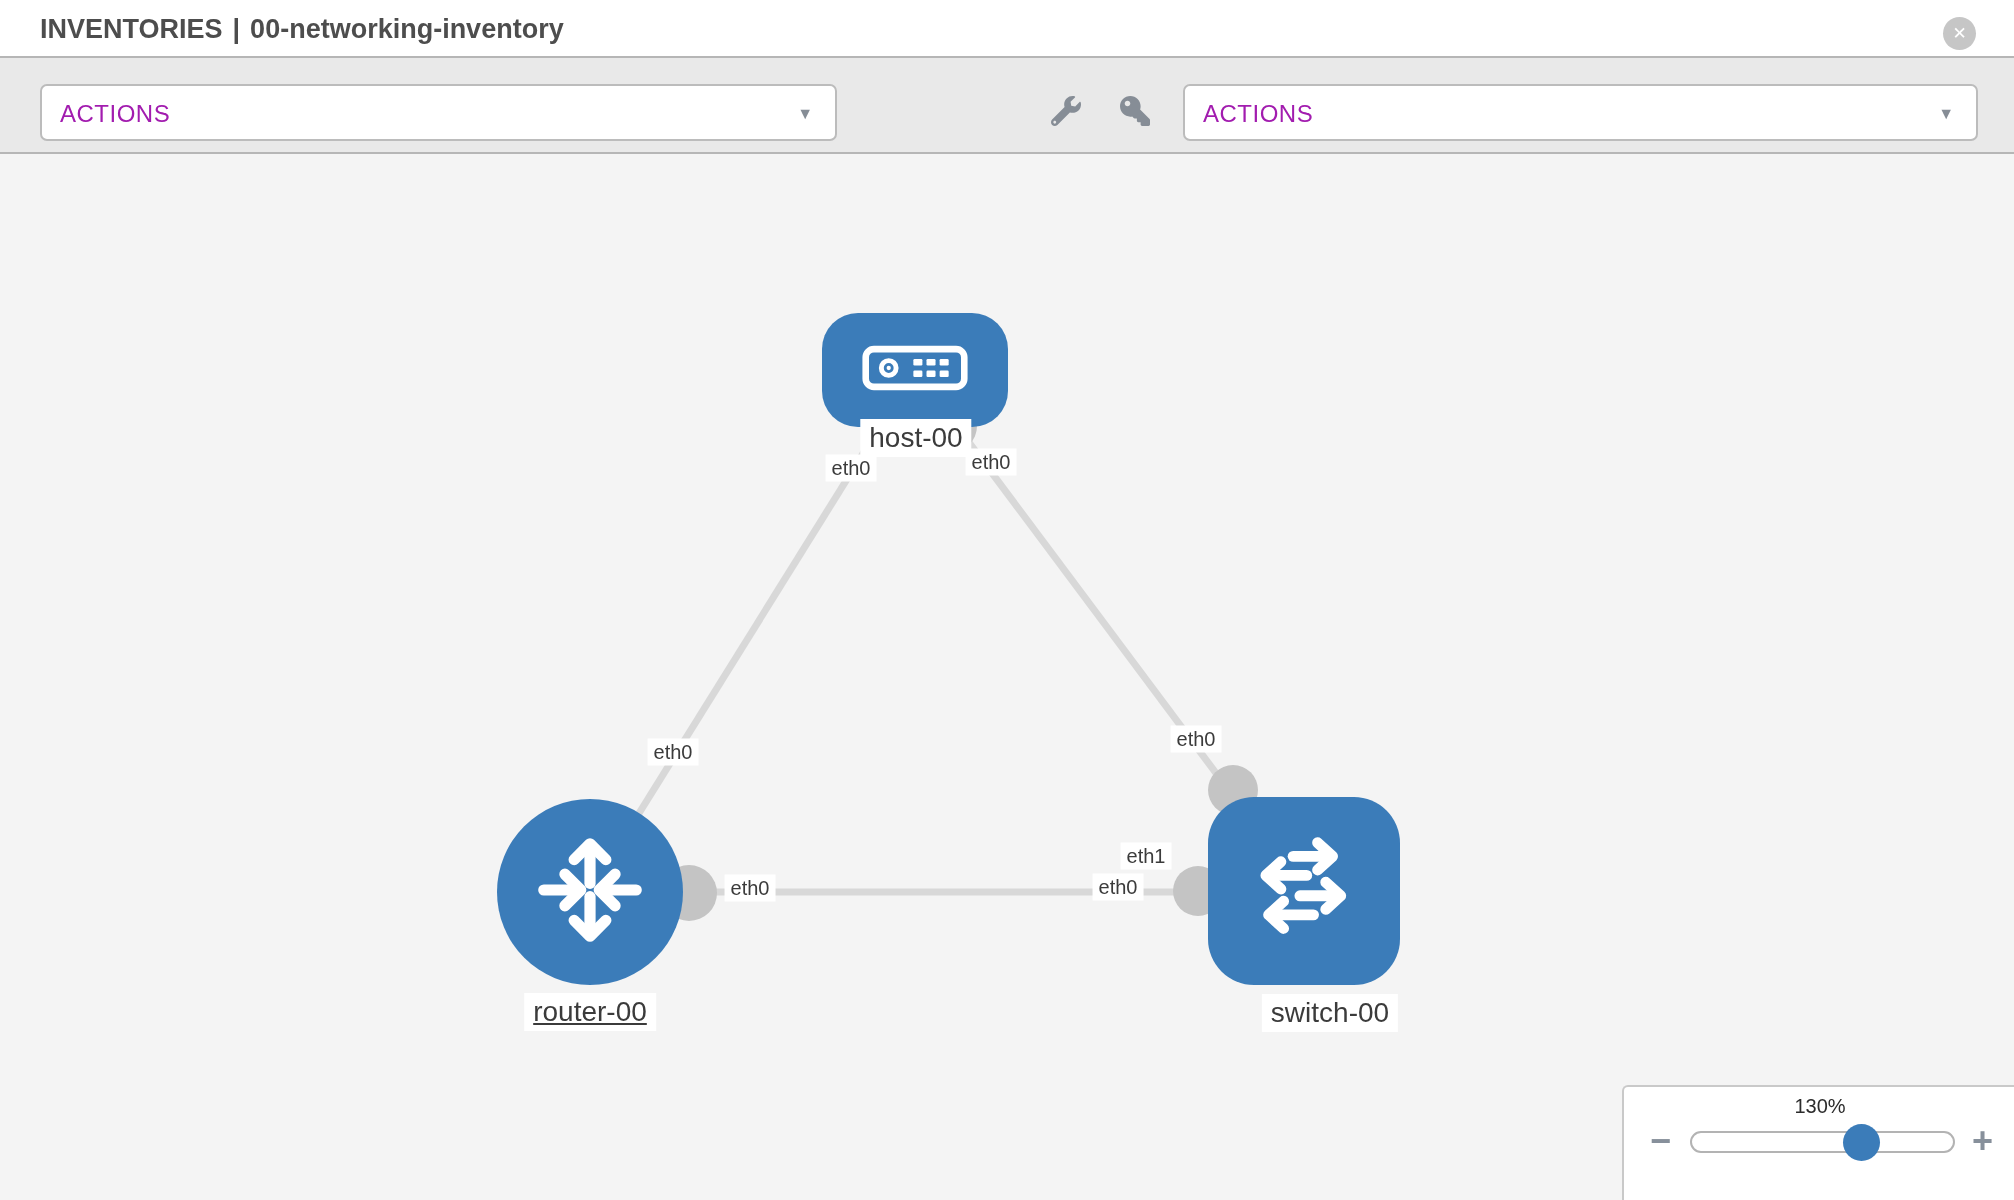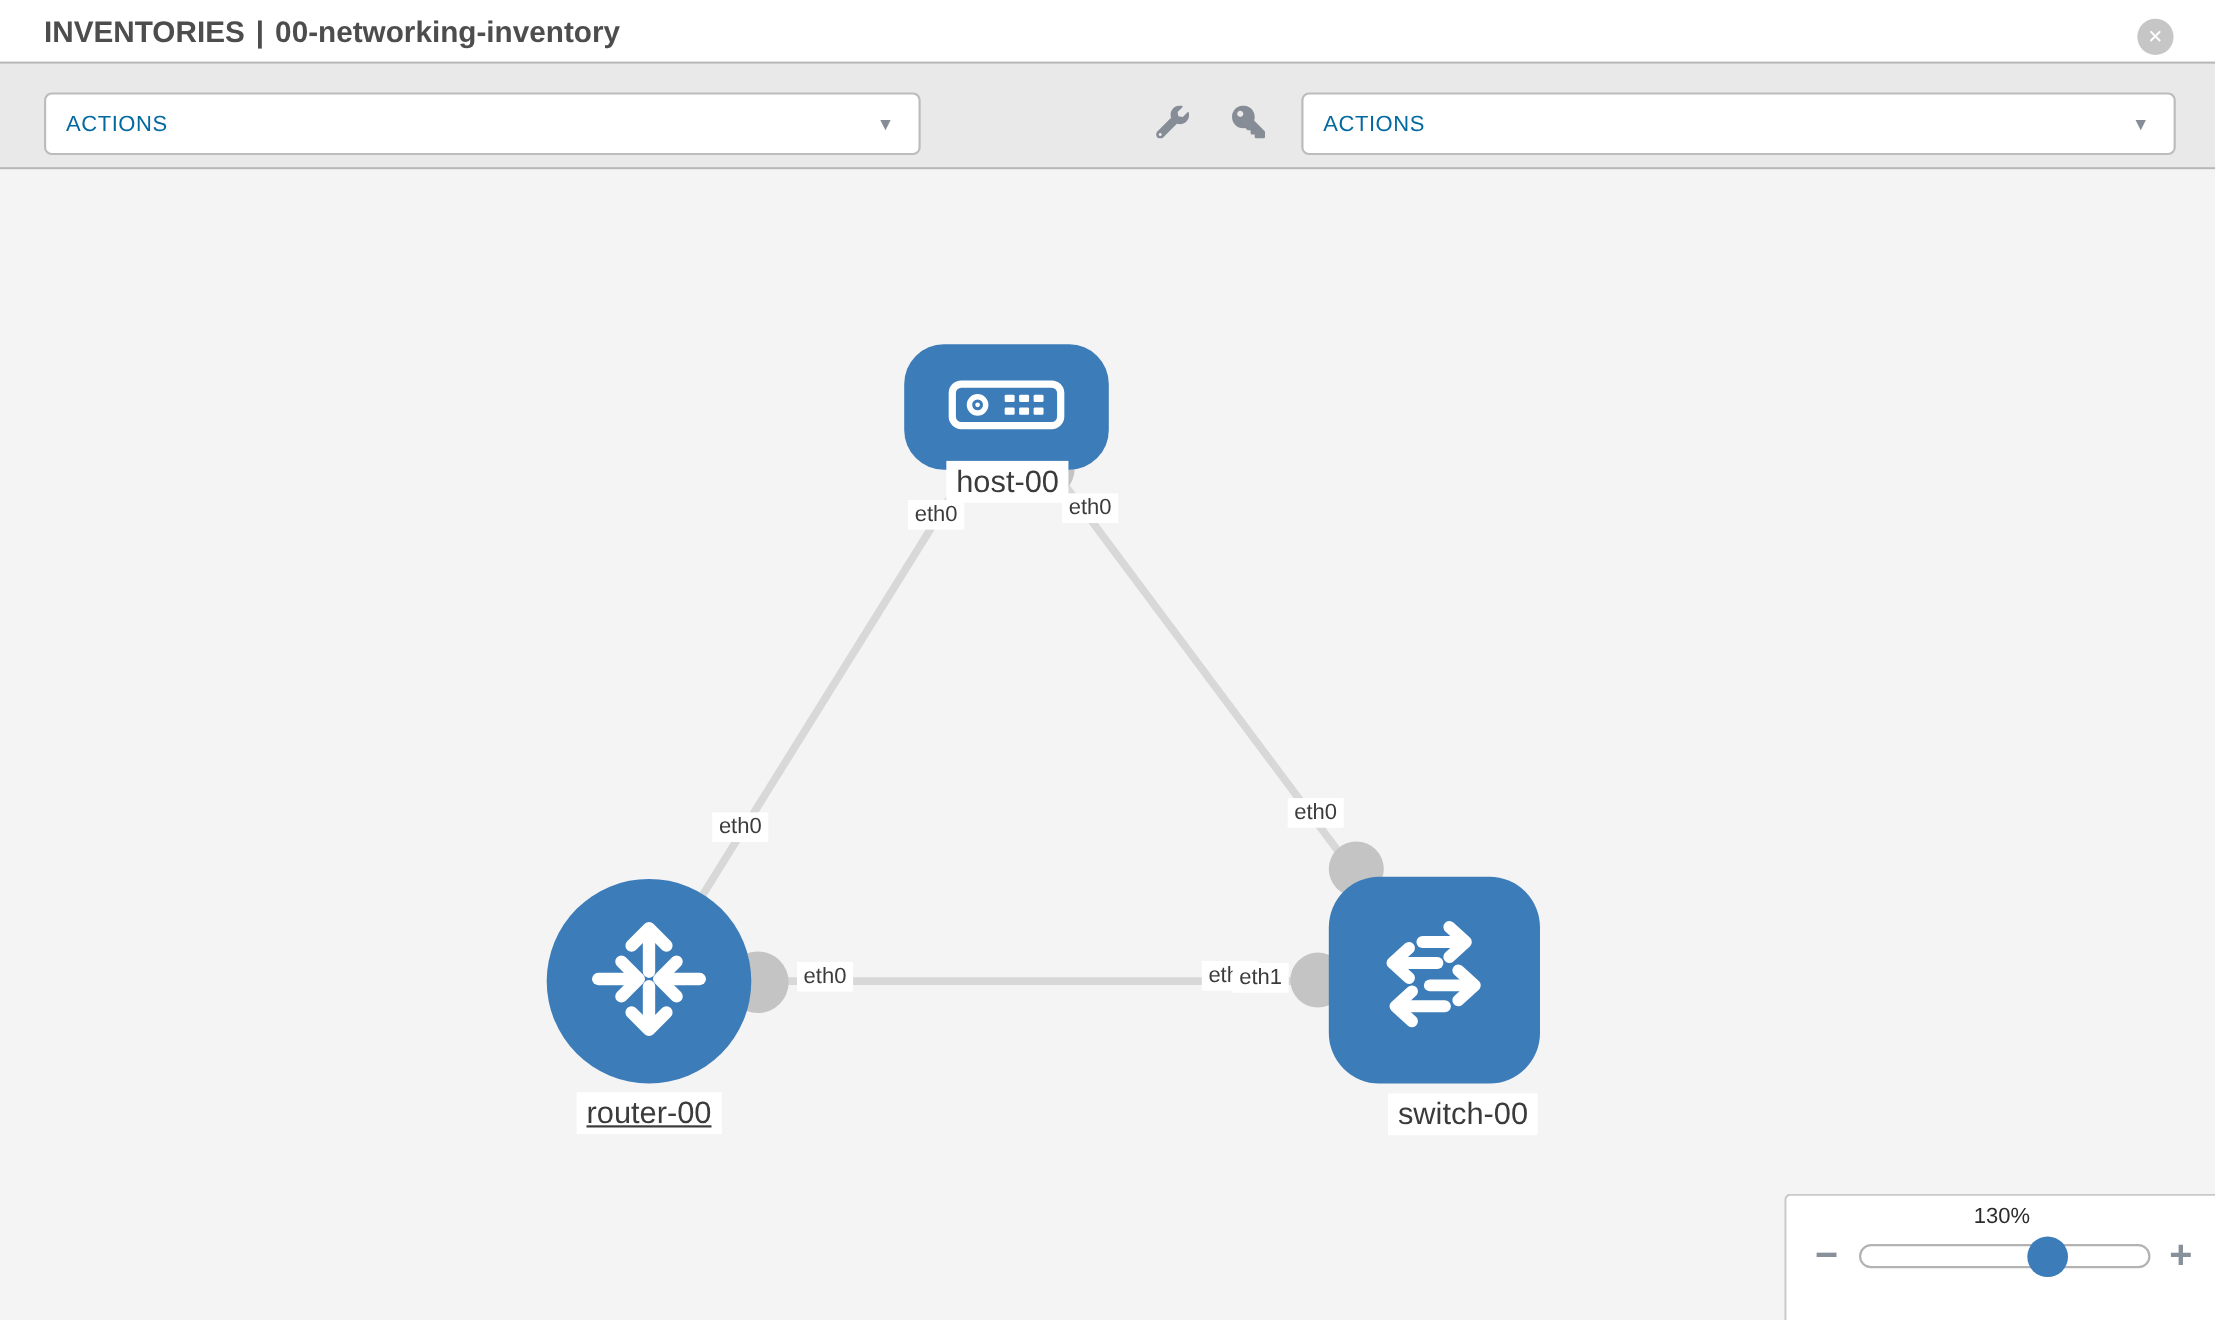--- a/index.html
+++ b/index.html
@@ -15,21 +15,21 @@
   .close-btn{position:absolute;left:1943px;top:17px;width:33px;height:33px;border-radius:50%;
              background:#c6c6c6;color:#fff;display:flex;align-items:center;justify-content:center;
              font-size:17px;font-weight:bold;cursor:pointer;}
 
   
   .toolbar{position:absolute;left:0;top:58px;width:2014px;height:94px;background:#e9e9e9;
            border-bottom:2px solid #b6b6b6;}
   .select-box{position:absolute;top:26px;height:57px;background:#fff;border:2px solid #bcbcbc;
               border-radius:7px;box-sizing:border-box;cursor:pointer;}
   .select-box .sel-label{position:absolute;left:18px;top:0;height:53px;line-height:55px;
-                         font-size:20px;color:#0369a1;letter-spacing:.5px;}
+                         font-size:24px;color:#a21caf;letter-spacing:.5px;}
   .select-box .caret{position:absolute;right:22px;top:0;height:53px;line-height:55px;
                      font-size:16px;color:#868d96;}
   .actions-box{left:40px;width:797px;}
   .search-box{left:1183px;width:795px;}
   .tool-icon-btn{position:absolute;top:32px;width:46px;height:46px;display:flex;
                  align-items:center;justify-content:center;cursor:pointer;}
   .wrench-btn{left:1043px;} .key-btn{left:1112px;}
 
   
   .canvas{position:absolute;left:0;top:154px;width:2014px;height:1046px;background:#f4f4f4;overflow:hidden;}
@@ -156,21 +156,21 @@
         </svg>
       </span>
     </div>
 
     <div class="chip iface-label" style="left:851px;top:314px;">eth0</div>
     <div class="chip iface-label" style="left:991px;top:308px;">eth0</div>
     <div class="chip iface-label" style="left:673px;top:598px;">eth0</div>
     <div class="chip iface-label" style="left:1196px;top:585px;">eth0</div>
     <div class="chip iface-label" style="left:750px;top:734px;">eth0</div>
     <div class="chip iface-label" style="left:1118px;top:733px;">eth0</div>
-    <div class="chip iface-label" style="left:1146px;top:735px;">eth1</div>
+    <div class="chip iface-label" style="left:1146px;top:702px;">eth1</div>
 
     <div class="chip node-label" style="left:916px;top:284px;text-align:center;">host-00</div>
     <div class="chip node-label" style="left:590px;top:858px;text-decoration:underline;">router-00</div>
     <div class="chip node-label" style="left:1330px;top:859px;">switch-00</div>
 
     <div class="zoom-panel">
       <div class="zoom-level">130%</div>
       <div class="zoom-minus"><span>−</span></div>
       <div class="zoom-track"></div>
       <div class="zoom-handle"></div>

